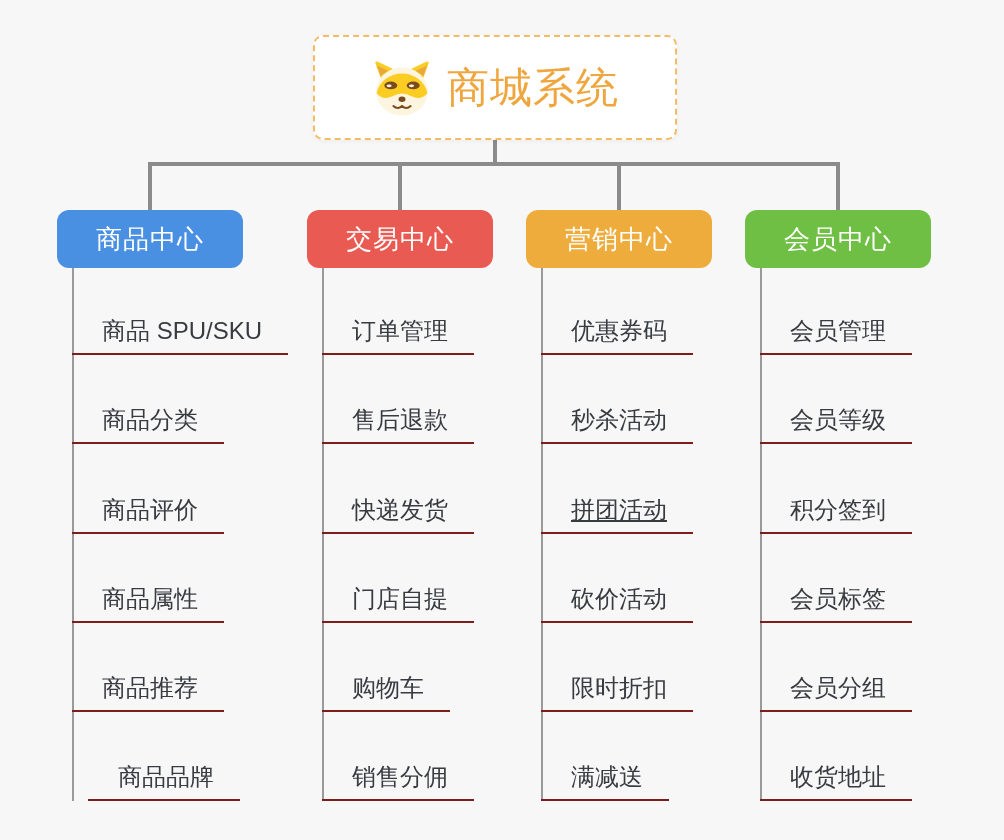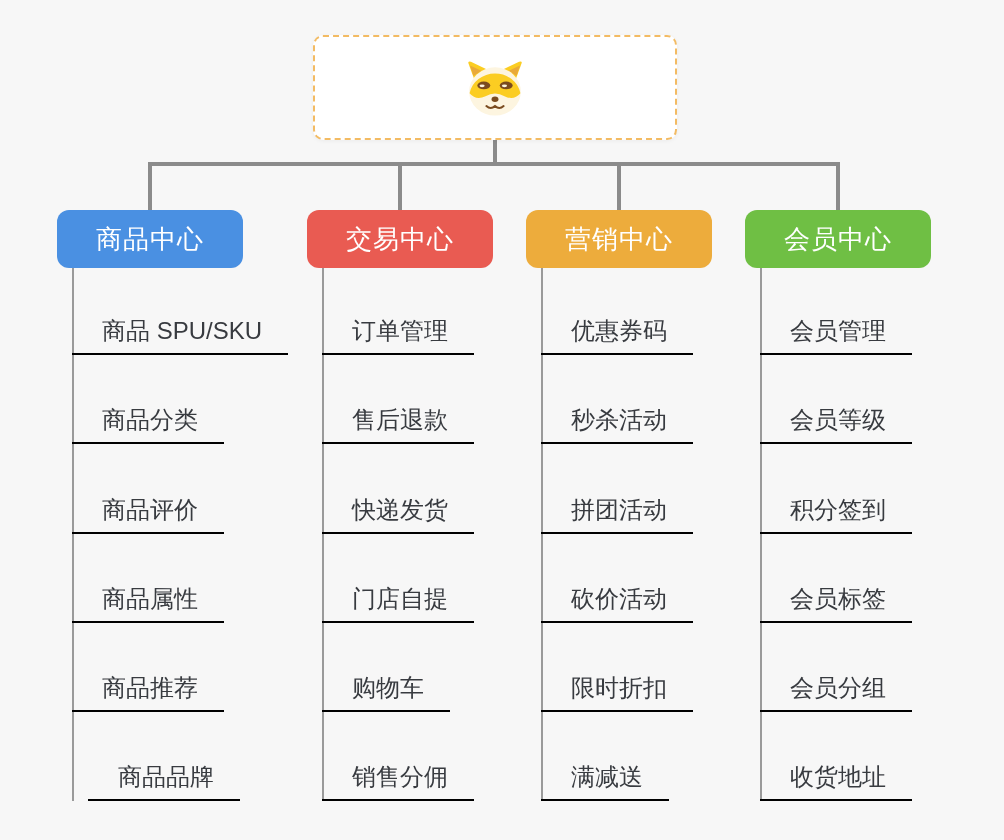--- a/index.html
+++ b/index.html
@@ -63,21 +63,21 @@
     white-space: nowrap;
   }
   
   .leaf-node {
     position: absolute;
     height: 40px;
     box-sizing: content-box;
     display: flex;
     align-items: flex-end;
     padding: 0 26px 6px 30px;
-    border-bottom: 2px solid #000000;
+    border-bottom: 2px solid #7f1d1d;
     font-size: 24px;
     color: #383b40;
     white-space: nowrap;
   }
 </style>
 </head>
 <body>
 
 <div class="canvas">
 
@@ -98,20 +98,21 @@
 
       <ellipse cx="23" cy="31" rx="7.5" ry="4.5" fill="#7a4b1f"></ellipse>
       <ellipse cx="49" cy="31" rx="7.5" ry="4.5" fill="#7a4b1f"></ellipse>
       <ellipse cx="21" cy="31.5" rx="3" ry="1.6" fill="#fdf5e0"></ellipse>
       <ellipse cx="47" cy="31.5" rx="3" ry="1.6" fill="#fdf5e0"></ellipse>
 
       <ellipse cx="36" cy="47" rx="4" ry="3.2" fill="#7a4b1f"></ellipse>
 
       <path d="M26 55 Q31 59.5 36 55 Q41 59.5 46 55" stroke="#7a4b1f" stroke-width="2.4" fill="none" stroke-linecap="round"></path>
     </svg>
+    <span class="root-title">商城系统</span>
   </div>
 
   <div id="tree">
       <div class="line" style="left: 148px; top: 162px; width: 4px; height: 48px;"></div>
       <div class="branch-node" style="left: 57px; background: rgb(74, 144, 226);">
         <span>商品中心</span>
       </div>
       <div class="thin-line" style="left: 72px; top: 268px; width: 2px; height: 533px;"></div>
       <div class="leaf-node" style="left: 72px; top: 307px;">
         <span>商品 SPU/SKU</span>
@@ -158,21 +159,21 @@
       <div class="branch-node" style="left: 526px; background: rgb(237, 172, 60);">
         <span>营销中心</span>
       </div>
       <div class="thin-line" style="left: 541px; top: 268px; width: 2px; height: 533px;"></div>
       <div class="leaf-node" style="left: 541px; top: 307px; justify-content: flex-end;">
         <span>优惠券码</span>
       </div>
       <div class="leaf-node" style="left: 541px; top: 396px;">
         <span>秒杀活动</span>
       </div>
-      <div class="leaf-node" style="left: 541px; top: 486px;">
+      <div class="leaf-node" style="left: 541px; top: 486px; text-decoration: underline;">
         <span>拼团活动</span>
       </div>
       <div class="leaf-node" style="left: 541px; top: 575px;">
         <span>砍价活动</span>
       </div>
       <div class="leaf-node" style="left: 541px; top: 664px;">
         <span>限时折扣</span>
       </div>
       <div class="leaf-node" style="left: 541px; top: 753px;">
         <span>满减送</span>

